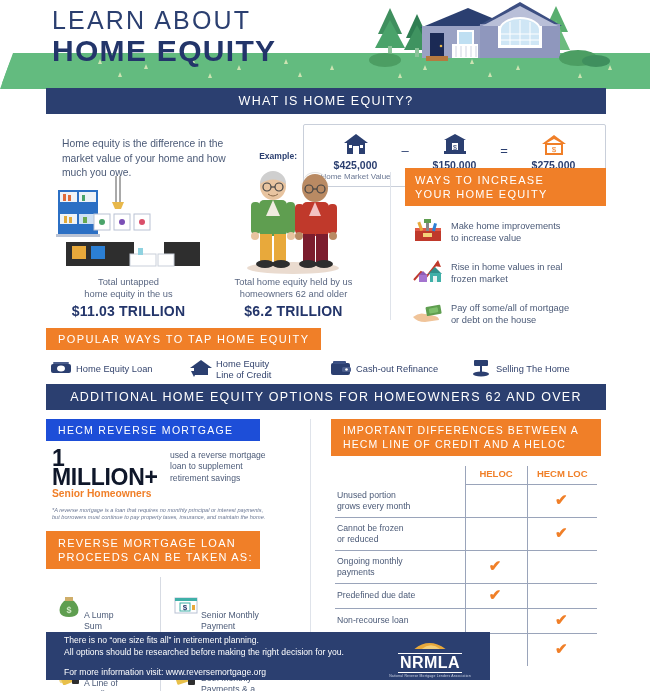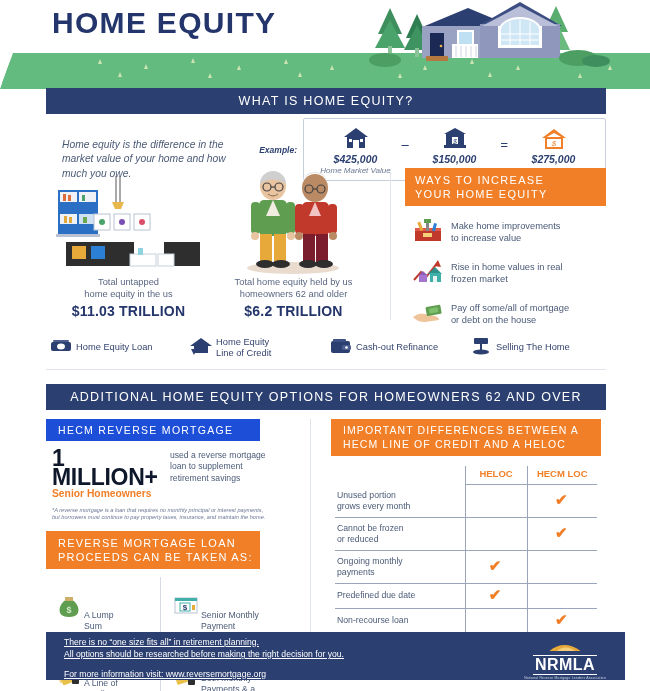--- a/index.html
+++ b/index.html
@@ -30,21 +30,21 @@
 
   
   .bar-navy {
     background: #2b3f70; color: #fff; text-align: center;
     font-size: 12.5px; letter-spacing: 1.3px; font-weight: 500;
     padding: 6px 0 6px 0;
   }
 
   
   .sec-what { position: absolute; left: 46px; top: 88px; width: 560px; }
-  .what-body { display: flex; align-items: flex-end; padding-top: 4px; font-style: italic; }
+  .what-body { display: flex; align-items: center; padding-top: 10px; }
   .what-desc {
     width: 228px; font-size: 10.3px; line-height: 14.5px;
     color: #4b5a77; padding-left: 16px; padding-top: 7px;
   }
   .example-wrap { display: flex; align-items: center; padding-left: 8px; }
   .example-label { font-size: 8.5px; font-weight: bold; color: #2b3f70; margin-right: 6px; }
   .example-box {
     border: 1px solid #c9cfda; border-radius: 2px;
     display: flex; align-items: center; padding: 6px 10px 5px 10px;
   }
@@ -128,22 +128,22 @@
   table.cmp td {
     font-size: 8.7px; color:#4b5a77; line-height: 11px;
     padding: 5px 4px 5px 2px; border-bottom: 1px solid #9aa4ba; vertical-align: middle;
   }
   table.cmp td.mark { text-align:center; width: 62px; border-left: 1px solid #9aa4ba; }
   table.cmp tr:last-child td { border-bottom: none; }
   .check { color:#f07f28; font-size: 15px; font-weight: bold; line-height: 12px; }
 
   
   .footer {
-    position:absolute; left:46px; top:632px; width:579px; height:48px;
-    background:#2b3f70; color:#fff; display:flex; align-items:flex-end;text-decoration:underline;
+    position:absolute; left:46px; top:632px; width:444px; height:48px;
+    background:#2b3f70; color:#fff; display:flex; align-items:center;
   }
   .foot-txt { padding-left: 18px; font-size: 8.6px; line-height: 12.5px; flex:1; }
   .foot-url { margin-top: 7px; }
   .nrmla { width: 110px; text-align:center; padding-right: 10px; }
   .nrmla-word { font-size: 16px; font-weight: bold; letter-spacing: .4px; color:#fff;
                 border-top: 1.5px solid #fff; border-bottom: 1.5px solid #fff; display:inline-block; padding: 0 2px;}
   .nrmla-tag { font-size: 3.4px; letter-spacing: .2px; color:#cfd6e6; margin-top: 1px; }
   .nrmla-sun { height: 11px; }
 </style>
 </head>
@@ -170,20 +170,21 @@
         <path d="M120,19 l2,5 l-4,0 z"></path>
           <path d="M210,20 l2,5 l-4,0 z"></path>
         <path d="M300,19 l2,5 l-4,0 z"></path>
           <path d="M400,20 l2,5 l-4,0 z"></path>
         <path d="M490,19 l2,5 l-4,0 z"></path>
           <path d="M580,20 l2,5 l-4,0 z"></path>
       </g>
     </svg>
 
     <div class="hdr-title">
+      <div class="hdr-line1">LEARN ABOUT</div>
       <div class="hdr-line2">HOME EQUITY</div>
     </div>
 
     <svg style="position:absolute;left:360px;top:0;" width="290" height="80">
 
       <g>
         <polygon points="30,8 42,34 18,34" fill="#3f8f5e"></polygon>
         <polygon points="30,20 45,48 15,48" fill="#4aa36a"></polygon>
         <rect x="28" y="46" width="4" height="11" fill="#8cc49a"></rect>
       </g>
@@ -457,20 +458,21 @@
         </div>
         <div class="way-txt">
           <div>Pay off some/all of mortgage</div>
           <div>or debt on the house</div>
         </div>
       </div>
     </div>
   </div>
 
   <div class="sec-pop">
+    <div class="pop-hd">POPULAR WAYS TO TAP HOME EQUITY</div>
     <div class="pop-items">
 
       <div class="pop-item">
         <div class="pop-ico">
           <svg width="22" height="16" viewBox="0 0 22 16">
             <rect x="1" y="4" width="20" height="9" rx="2" fill="#2b3f70"></rect>
             <ellipse cx="11" cy="8.5" rx="4" ry="3" fill="#fff"></ellipse>
             <rect x="3" y="2" width="16" height="2" rx="1" fill="#4a5d8c"></rect>
           </svg>
         </div>

